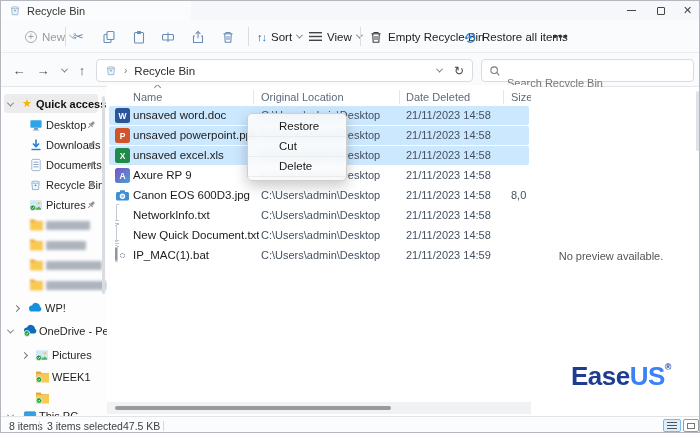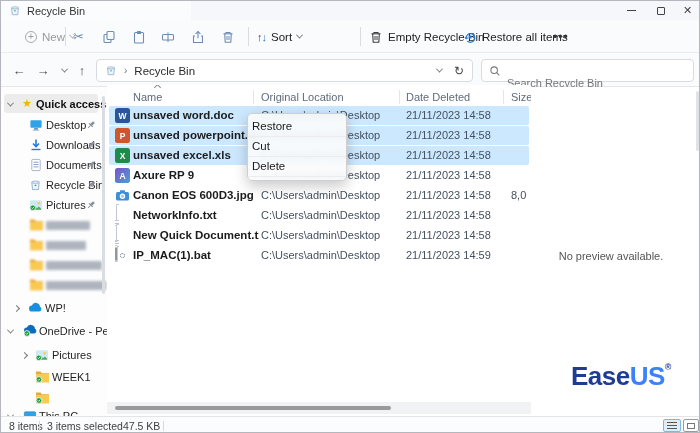--- a/index.html
+++ b/index.html
@@ -55,35 +55,35 @@
 #side-scroll { position:absolute; left:101px; top:9px; width:3px; height:198px; background:#d9dde2; border-radius:2px; }
 
 
 #filearea { position:absolute; left:106px; top:84px; width:424px; height:329px; background:#fff; overflow:hidden; }
 .colhead { position:absolute; top:6px; font-size:11px; color:#5f6b7a; white-space:nowrap; }
 .colsep { position:absolute; top:5px; width:1px; height:14px; background:#e5e5e5; }
 .sortcaret { position:absolute; left:48px; top:0px; width:5px; height:5px; border-left:1.1px solid #8a8a8a; border-top:1.1px solid #8a8a8a; transform:rotate(45deg); }
 .frow { position:absolute; left:0; width:424px; height:20px; }
 .frow.sel .hl { position:absolute; left:2px; right:2px; top:0; bottom:1px; background:#cce8ff; border-radius:2px; }
 .frow .fic { position:absolute; left:8px; top:2px; }
-.frow .nm { position:absolute; left:26px; top:3px; font-size:11.5px; color:#1b1b1b; white-space:nowrap; max-width:126px; overflow:hidden;font-weight:bold; }
+.frow .nm { position:absolute; left:26px; top:3px; font-size:11.5px; color:#1b1b1b; white-space:nowrap; max-width:126px; overflow:hidden; }
 .frow .loc, .frow .dt, .frow .sz { position:absolute; top:3px; font-size:11px; color:#45505e; white-space:nowrap; }
 .frow .loc { left:154px; } .frow .dt { left:299px; } .frow .sz { left:404px; width:20px; overflow:hidden; }
 .sq { width:15px; height:15px; border-radius:2.5px; display:flex; align-items:center; justify-content:center; font-size:8.5px; font-weight:bold; color:#fff; }
 .txtpage { width:12px; height:15px; margin-left:1px; background:#fff; border:1px solid #c2c9d2; border-radius:1.5px; padding:3px 1.5px 0; }
 .txtpage i { display:block; height:1px; background:#b9c2cc; margin-bottom:2px; }
 .batwin { position:relative; width:14px; height:13px; margin-top:1px; background:#fff; border:1px solid #8f97a3; border-radius:1.5px; }
 .batwin .top { height:3px; background:#8f97a3; }
 .batwin .gear { position:absolute; left:3.5px; top:5px; width:5px; height:5px; border:1.4px dotted #687284; border-radius:50%; }
 #hscroll { position:absolute; left:0; top:317px; width:424px; height:12px; background:#f1f2f4; }
 #hscroll .thumb { position:absolute; left:8px; top:4px; width:276px; height:4px; background:#9a9a9a; border-radius:2px; }
 
 
 #ctxmenu { position:absolute; left:246px; top:112px; width:100px; background:rgba(250,251,252,0.92); border:1px solid #cfcfcf; border-radius:5px; box-shadow:0 5px 14px rgba(0,0,0,0.22); padding:3px 0; backdrop-filter:blur(2px); z-index:50; }
-.mitem { height:19px; line-height:19px; padding-left:4px; font-size:11.5px; color:#1a1a1a; }
+.mitem { height:19px; line-height:19px; padding-left:31px; font-size:11.5px; color:#1a1a1a; }
 .msep { height:1px; background:#ececec; margin:0; }
 .mitem.bold { font-weight:bold; }
 
 
 #preview { position:absolute; left:530px; top:86px; width:170px; height:329px; background:#fff; }
 #preview .msg { position:absolute; left:0; width:160px; top:163px; text-align:center; font-size:11px; color:#555; }
 #pv-scroll { position:absolute; right:2px; top:4px; width:3px; height:60px; background:#dfe3e8; border-radius:2px; }
 #watermark { position:absolute; left:40px; top:274px; font-size:26px; font-weight:bold; letter-spacing:-0.5px; white-space:nowrap; }
 #watermark .b { color:#1e3c92; } #watermark .o { color:#3b82f6; }
 #watermark .r { font-size:9px; color:#1e3c92; vertical-align:top; position:relative; top:1px; }
@@ -166,20 +166,29 @@
           <path d="M5 3.8V2.5h4v1.3" stroke="#6c8eb5" stroke-width="1.1" fill="none"></path>
           <path d="M3.7 3.8l.5 8.4h5.6l.5-8.4" stroke="#6c8eb5" stroke-width="1.1" fill="none"></path>
           <line x1="6" y1="6" x2="6" y2="10" stroke="#6c8eb5" stroke-width="1"></line>
           <line x1="8" y1="6" x2="8" y2="10" stroke="#6c8eb5" stroke-width="1"></line>
         </svg>
     </div>
     <div class="tsep" style="left:247px;"></div>
     <div class="tbtn" style="left:256px;">
       <span class="sortglyph"><span class="up">↑</span><span class="dn">↓</span></span>
       <span>Sort</span>
+      <span class="cv"></span>
+    </div>
+    <div class="tbtn" style="left:308px;">
+      <svg width="13" height="11" viewBox="0 0 13 11">
+          <rect x="0" y="1" width="13" height="1.4" fill="#444"></rect>
+          <rect x="0" y="4.8" width="13" height="1.4" fill="#444"></rect>
+          <rect x="0" y="8.6" width="13" height="1.4" fill="#444"></rect>
+        </svg>
+      <span>View</span>
       <span class="cv"></span>
     </div>
     <div class="tsep" style="left:359px;"></div>
     <div class="tbtn" style="left:368px;">
       <svg width="14" height="14" viewBox="0 0 14 14">
           <path d="M2.5 3.8h9" stroke="#3f3f3f" stroke-width="1.1"></path>
           <path d="M5 3.8V2.5h4v1.3" stroke="#3f3f3f" stroke-width="1.1" fill="none"></path>
           <path d="M3.7 3.8l.5 8.4h5.6l.5-8.4" stroke="#3f3f3f" stroke-width="1.1" fill="none"></path>
           <line x1="6" y1="6" x2="6" y2="10" stroke="#3f3f3f" stroke-width="1"></line>
           <line x1="8" y1="6" x2="8" y2="10" stroke="#3f3f3f" stroke-width="1"></line>

